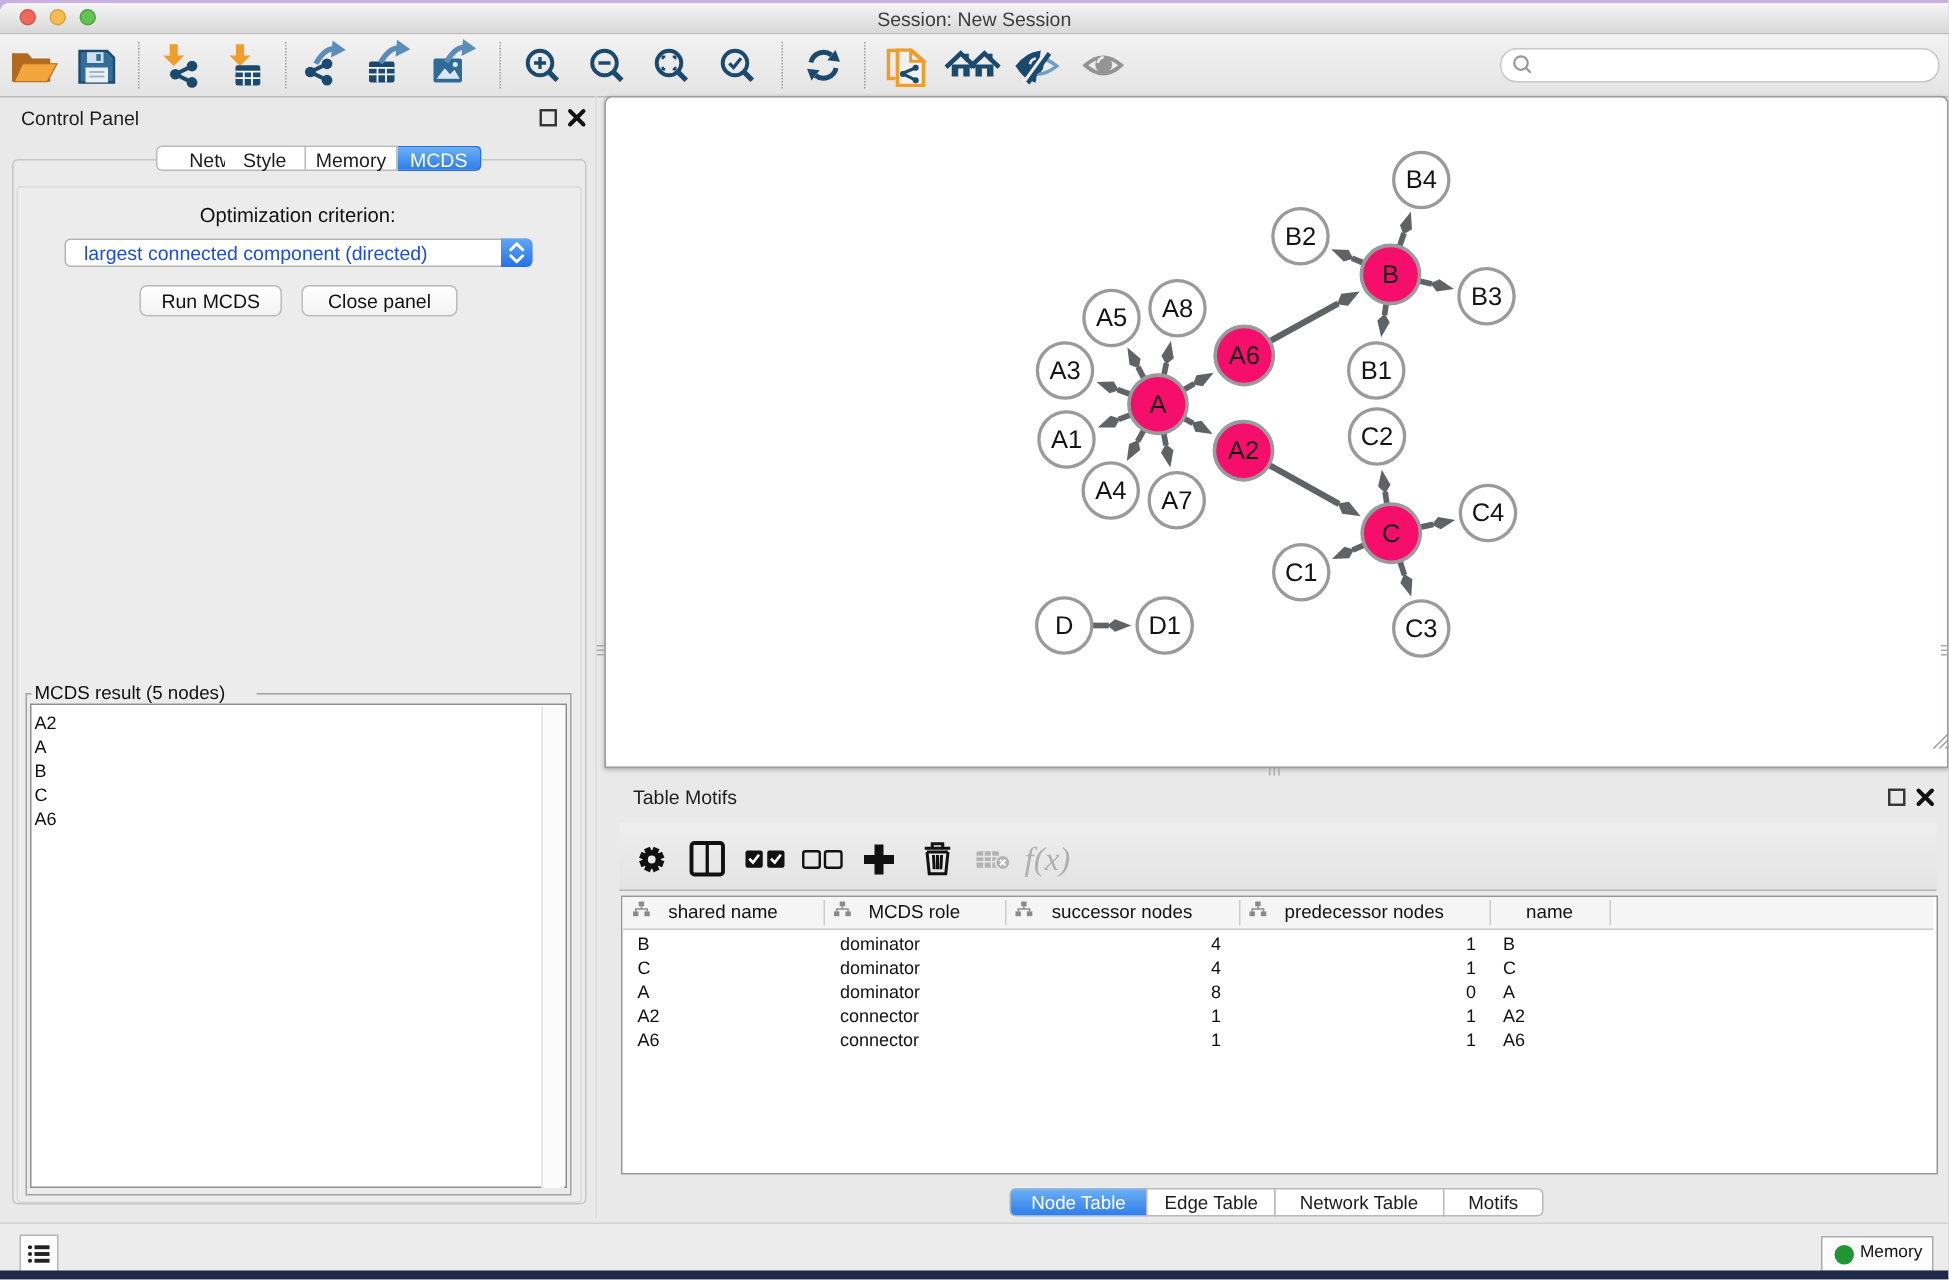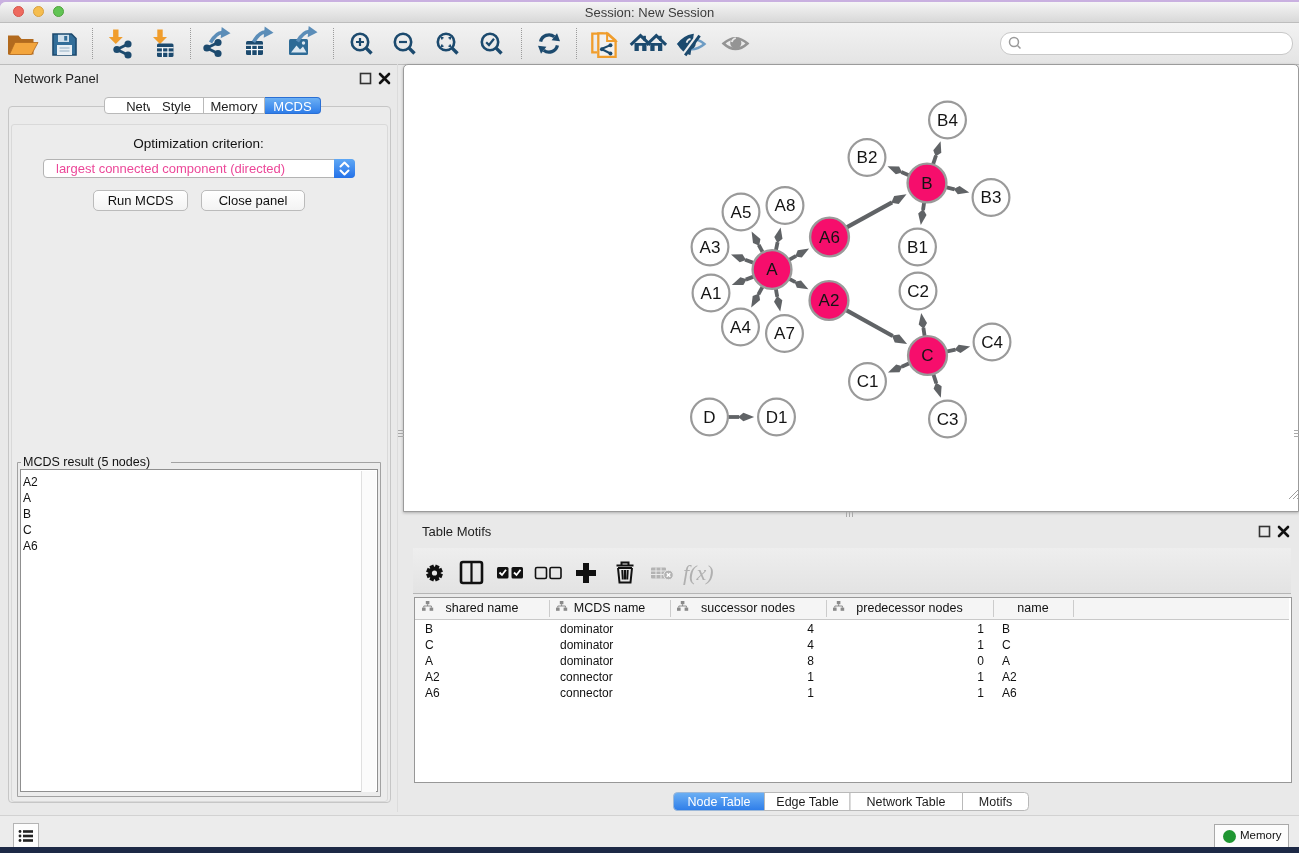--- a/index.html
+++ b/index.html
@@ -185,36 +185,36 @@
 </g>
 </svg>
   <div id="searchbox">
     <svg width="16" height="16" style="position:absolute;left:6px;top:2px;">
       <circle cx="7" cy="7" r="4.5" fill="none" stroke="#9a9a9a" stroke-width="1.5"></circle>
       <line x1="10.5" y1="10.5" x2="13.5" y2="13.5" stroke="#9a9a9a" stroke-width="1.5"></line>
     </svg>
   </div>
 </div>
 
-<div id="cpanel-title">Network Panel</div>
+<div id="cpanel-title">Control Panel</div>
 <svg width="36" height="14" style="position:absolute;left:359px;top:72px;">
   <rect x="1.5" y="1.5" width="10" height="10" fill="none" stroke="#333" stroke-width="1.6"></rect>
   <path d="M21 2 L30 11 M30 2 L21 11" stroke="#111" stroke-width="2.6" stroke-linecap="round"></path>
 </svg>
 <div id="cpanel-box">
     <div id="cpanel-inner"></div>
   </div>
 <div class="seg" style="left:92px;top:97px;width:92px;border-radius:4px 0 0 4px;margin-left:12px;">Network</div>
 <div class="seg" style="left:150px;top:97px;width:54px;border-left:none;">Style</div>
 <div class="seg" style="left:204px;top:97px;width:61px;border-left:none;">Memory</div>
 <div class="seg" style="left:265px;top:97px;width:56px;border-left:none;border-radius:0 4px 4px 0;
      background:linear-gradient(#6cb0f4,#2e7de9);border-color:#2a6fd4;color:#fff;">MCDS</div>
 <div class="abs" style="left:8px;top:136px;width:381px;text-align:center;font-size:13.5px;color:#111;">Optimization criterion:</div>
 <div class="abs" style="left:43px;top:159px;width:312px;height:19px;background:#fff;border:1px solid #b3b3b3;border-radius:4px;box-sizing:border-box;">
-  <div class="abs" style="left:12px;top:1px;font-size:13px;color:#ec4899;">largest connected component (directed)</div>
+  <div class="abs" style="left:12px;top:1px;font-size:13px;color:#1d4ed8;">largest connected component (directed)</div>
   <div class="abs" style="right:-1px;top:-1px;width:21px;height:19px;border-radius:0 4px 4px 0;background:linear-gradient(#5fa8f5,#2471e8);">
     <svg width="21" height="19">
       <path d="M6.5 7.5 L10.5 3.5 L14.5 7.5" fill="none" stroke="#fff" stroke-width="2" stroke-linecap="round" stroke-linejoin="round"></path>
       <path d="M6.5 11.5 L10.5 15.5 L14.5 11.5" fill="none" stroke="#fff" stroke-width="2" stroke-linecap="round" stroke-linejoin="round"></path>
     </svg>
   </div>
 </div>
 <div class="btn" style="left:93px;top:190px;width:95px;height:21px;line-height:20px;">Run MCDS</div>
 <div class="btn" style="left:201px;top:190px;width:104px;height:21px;line-height:20px;">Close panel</div>
 
@@ -372,21 +372,21 @@
 </svg>
 </div>
 <div id="tableframe">
   <div id="thead">
     <div class="thsep" style="left:134px;"></div>
     <div class="thsep" style="left:255px;"></div>
     <div class="thsep" style="left:411px;"></div>
     <div class="thsep" style="left:578px;"></div>
     <div class="thsep" style="left:658px;"></div>
     <div class="thlabel" style="left:0px;width:134px;text-align:center;">shared name</div>
-    <div class="thlabel" style="left:134px;width:121px;text-align:center;">MCDS name</div>
+    <div class="thlabel" style="left:134px;width:121px;text-align:center;">MCDS role</div>
     <div class="thlabel" style="left:255px;width:156px;text-align:center;">successor nodes</div>
     <div class="thlabel" style="left:411px;width:167px;text-align:center;">predecessor nodes</div>
     <div class="thlabel" style="left:578px;width:80px;text-align:center;">name</div>
   </div>
   <div id="tbody" style="position:absolute;left:0;top:23px;width:874px;">
     <div class="cell" style="left:10px;top:0;">B</div>
       <div class="cell" style="left:145px;top:0;">dominator</div>
       <div class="cell" style="left:300px;top:0;width:99px;text-align:right;">4</div>
       <div class="cell" style="left:470px;top:0;width:99px;text-align:right;">1</div>
       <div class="cell" style="left:587px;top:0;">B</div>

